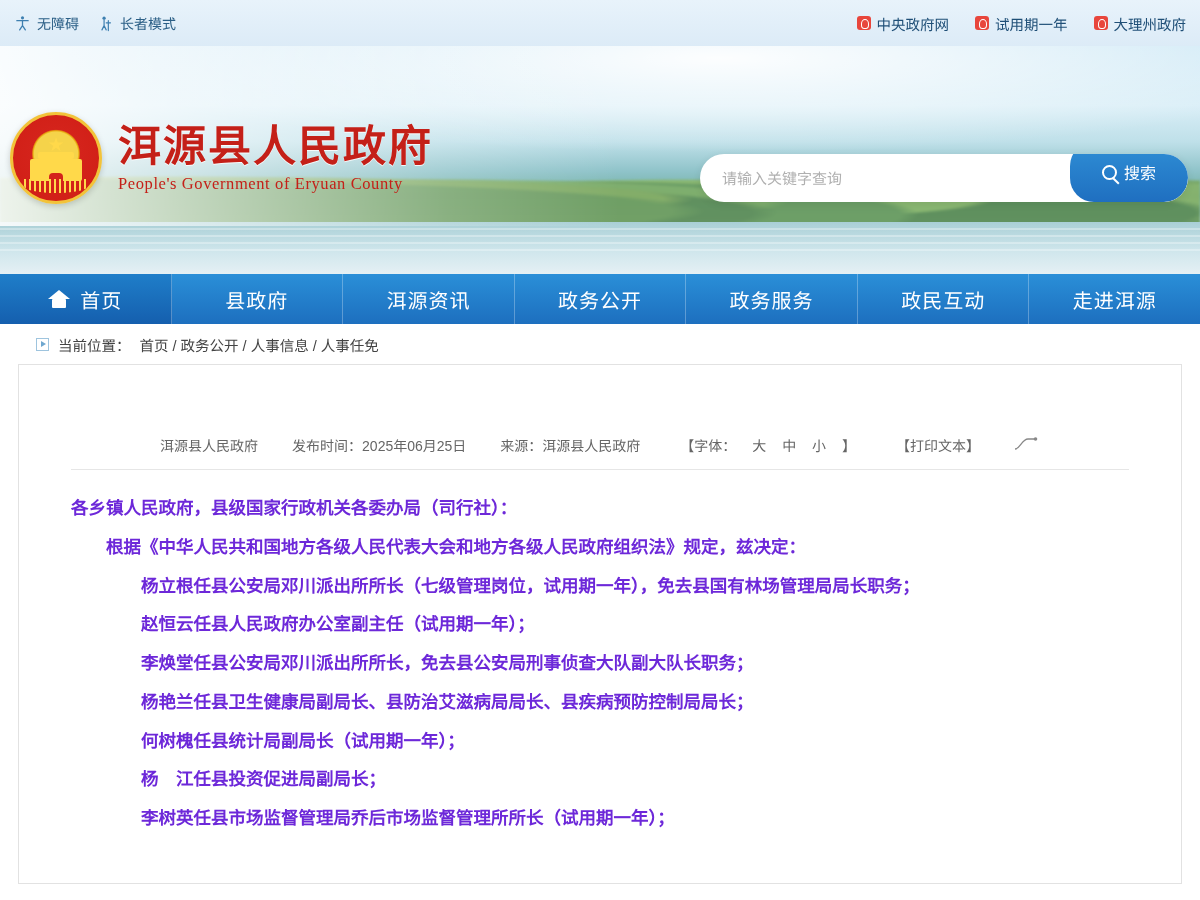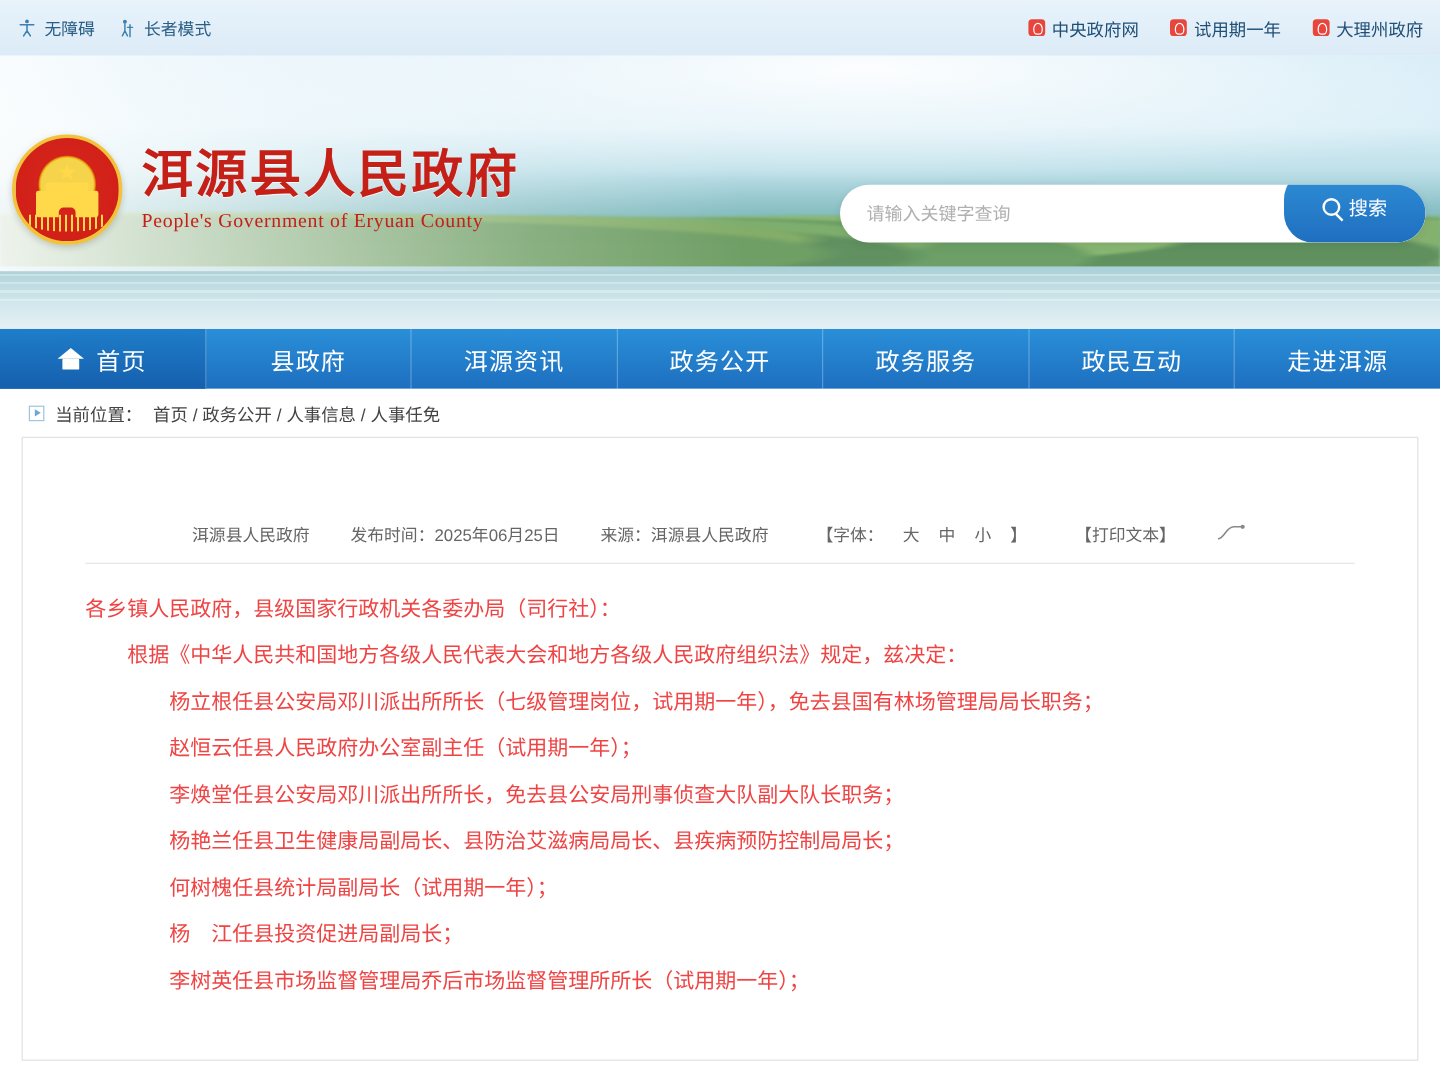--- a/index.html
+++ b/index.html
@@ -25,21 +25,21 @@
   }
   .topbar .left { display: flex; align-items: center; gap: 18px; }
   .topbar .right {
     margin-left: auto;
     display: flex;
     align-items: flex-start;
     gap: 26px;
     font-size: 14.5px;
     color: #1f4f77;
   }
-  .tb-item { display: flex; align-items: center; gap: 6px; cursor: pointer; }
+  .tb-item { display: flex; align-items: center; gap: 6px; cursor: pointer; font-family: Liberation Serif, serif; }
   .icon-acc, .icon-elder {
     width: 17px; height: 17px; display: inline-block;
     color: #3d7fb0;
   }
   .dot-icon {
     width: 14px; height: 14px; border-radius: 3px;
     background: #e8463c; display: inline-block; position: relative;
     flex: none;
   }
   .dot-icon::after {
@@ -199,21 +199,21 @@
     border-bottom: 9px solid #fff;
   }
   .home-icon::after {
     content: ""; position: absolute; left: 4px; top: 9px;
     width: 14px; height: 9px; background: #fff; border-radius: 1px;
   }
 
   
   .crumb {
     height: 40px; display: flex; align-items: center; gap: 9px;
-    padding: 0 24px; font-size: 14.5px; color: #555;
+    padding: 0 36px; font-size: 14.5px; color: #555;
     background: #fff;
   }
   .crumb .mark {
     width: 13px; height: 13px; border: 1px solid #9ec4de;
     display: inline-block; position: relative; flex: none;
   }
   .crumb .mark::after {
     content: ""; position: absolute; left: 3.5px; top: 2.5px;
     width: 0; height: 0;
     border-top: 3.5px solid transparent; border-bottom: 3.5px solid transparent;
@@ -249,22 +249,23 @@
   .share-ico {
     display: inline-block; width: 26px; height: 12px;
     position: relative;
   }
   .share-ico svg { position: absolute; left: 0; top: -4px; }
 
   .art-body {
     padding: 20px 0 0;
     font-family: "DejaVu Serif", "Liberation Serif", serif;
     font-size: 17.5px;
-    color: #ef4444;
+    color: #6d28d9;
     line-height: 2.1;
+    font-weight: bold;
   }
   .art-body p { margin: 0 0 2px; }
   .p-indent { text-indent: 2em; }
   .p-name { text-indent: 2em; }
   .p-name .nm { display: inline-block; min-width: 4.6em; }
 </style>
 </head>
 <body>
 
 <div class="topbar">

